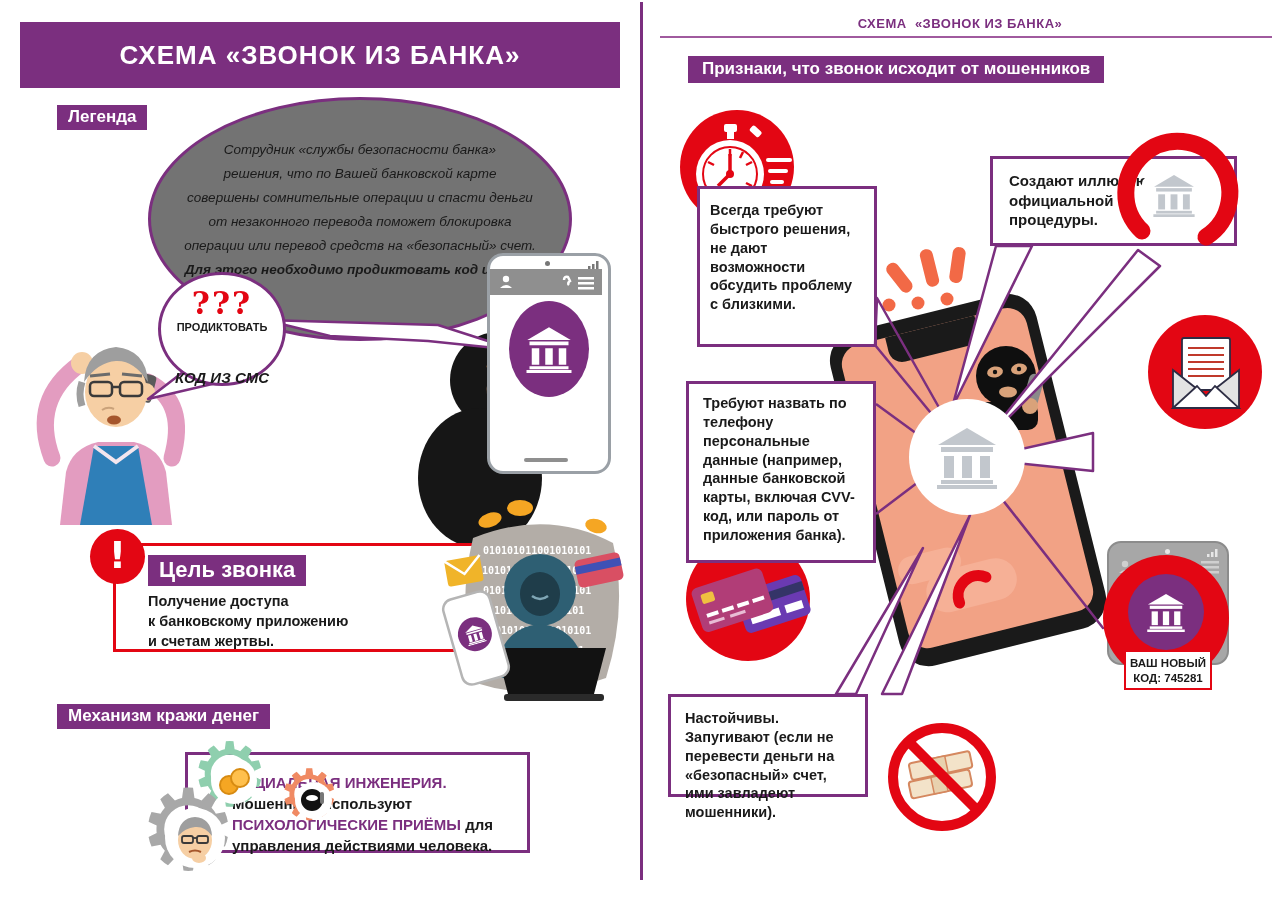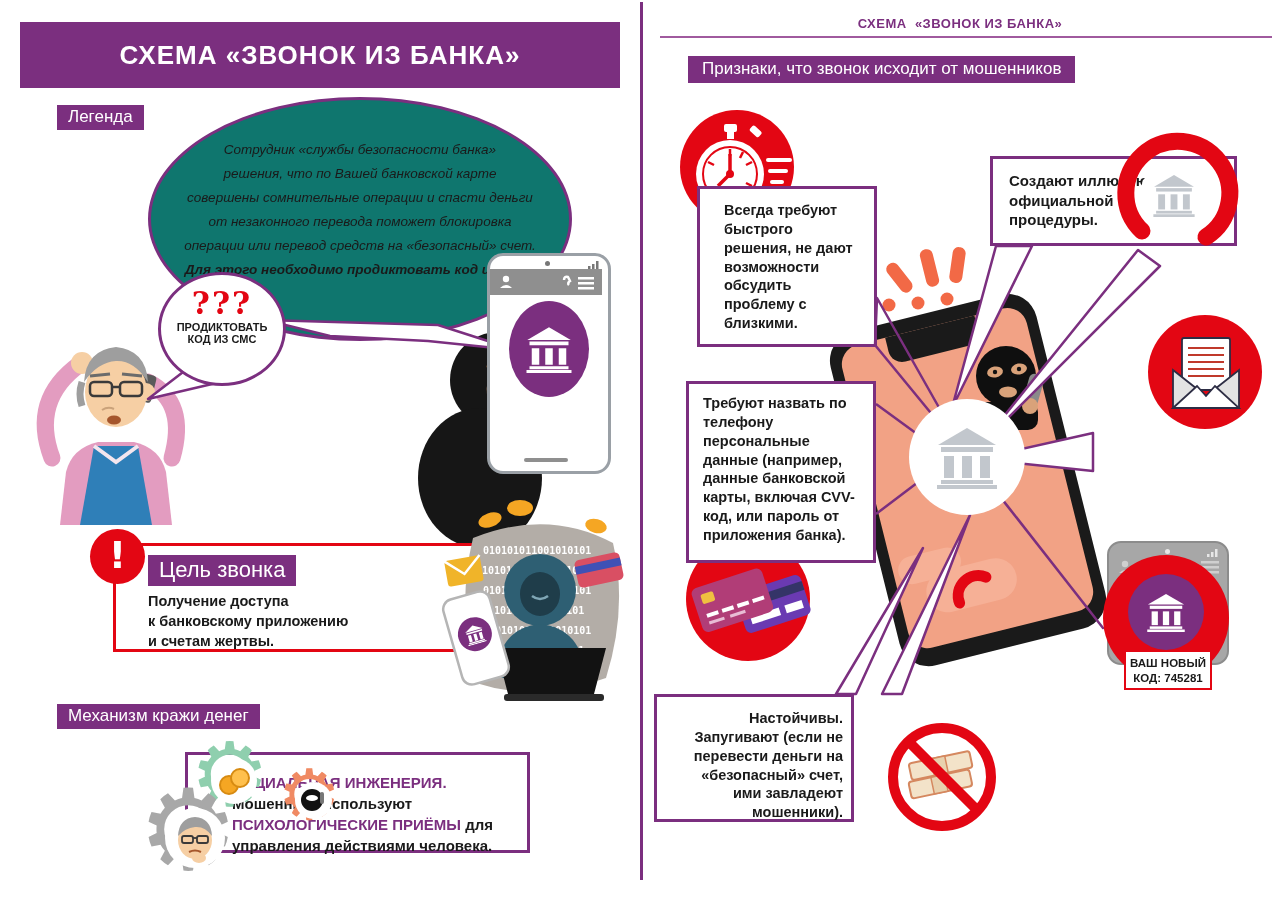--- a/index.html
+++ b/index.html
@@ -1,19 +1,19 @@
 <!DOCTYPE html>
 <html><head>
 <meta charset="utf-8">
 <style>
   html,body{margin:0;padding:0;background:#fff;}
   #page{position:relative;width:1280px;height:905px;background:#fff;overflow:hidden;
         font-family:"Liberation Sans",sans-serif;color:#1a1a1a;}
   .abs{position:absolute;}
-  .plabel{background:#7b2f7f;color:#fff;font-weight:normal;display:inline-block;padding:2px 11px 3px;}
+  .plabel{background:#7b2f7f;color:#fff;font-weight:bold;display:inline-block;padding:2px 11px 3px;}
   .pbox{border:3px solid #7b2f7f;background:#fff;box-sizing:border-box;}
   .signtext{font-weight:bold;font-size:14.5px;line-height:1.3;color:#1a1a1a;}
   .gear{line-height:1;font-family:"DejaVu Sans",sans-serif;}
   .whitecircle{background:#fff;border-radius:50%;}
   .bankwrap svg{display:block;}
   svg{overflow:visible;}
   .binrow{font-family:"DejaVu Sans Mono",monospace;}
 </style>
 </head>
 <body>
@@ -33,36 +33,36 @@
 </svg>
 
 <div id="page">
 
   <div class="abs" style="left:20px;top:22px;width:600px;height:66px;background:#7b2f7f;color:#fff;
               font-weight:bold;font-size:26px;letter-spacing:1px;text-align:center;line-height:66px;">СХЕМА «ЗВОНОК ИЗ БАНКА»</div>
 
   <div class="abs plabel" style="left:57px;top:105px;font-size:17px;">Легенда</div>
 
   <div class="abs" style="left:148px;top:97px;width:418px;height:238px;border:3px solid #7b2f7f;border-radius:50%;
-              background:#0f766e;font-style:italic;font-size:13.5px;text-align:center;">
+              background:#737373;font-style:italic;font-size:13.5px;text-align:center;">
     <div style="padding-top:38px;line-height:24px;">
       <div>Сотрудник «службы безопасности банка»</div>
       <div>решения, что по Вашей банковской карте</div>
       <div>совершены сомнительные операции и спасти деньги</div>
       <div>от незаконного перевода поможет блокировка</div>
       <div>операции или перевод средств на «безопасный» счет.</div>
       <div style="font-weight:bold;">Для этого необходимо продиктовать код из СМС.</div>
     </div>
   </div>
 
   <div class="abs" style="left:158px;top:272px;width:122px;height:108px;border:3px solid #7b2f7f;border-radius:50%;
               background:#fff;text-align:center;z-index:3;">
     <div style="color:#e30613;font-weight:bold;font-size:31px;letter-spacing:2px;margin-top:10px;font-family:'DejaVu Serif',serif;">???</div>
     <div style="font-size:11px;font-weight:bold;">ПРОДИКТОВАТЬ</div>
-    <div style="font-size:11px;font-weight:bold;">КОД ИЗ СМС</div>
+    <div style="font-size:15px;font-weight:bold;font-style:italic;margin-top:36px;">КОД ИЗ СМС</div>
   </div>
 
   <svg class="abs" style="left:22px;top:330px;" width="185" height="195" viewBox="0 0 185 195">
     <path d="M30,128 Q8,70 58,34" stroke="#e39cc0" stroke-width="17" fill="none" stroke-linecap="round"></path>
     <circle cx="60" cy="33" r="11" fill="#f6cfa4"></circle>
     <path d="M150,128 Q166,72 126,52" stroke="#e39cc0" stroke-width="17" fill="none" stroke-linecap="round"></path>
     <rect x="116" y="44" width="16" height="28" rx="4" fill="#5a5a5a" transform="rotate(14 124 58)"></rect>
     <circle cx="124" cy="62" r="9" fill="#f6cfa4"></circle>
     <path d="M38,195 L44,142 Q50,118 76,112 L112,112 Q138,118 144,142 L150,195 Z" fill="#e39cc0"></path>
     <polygon points="72,116 116,116 130,195 58,195" fill="#2f7fb8"></polygon>
@@ -281,29 +281,29 @@
     <ellipse cx="25" cy="28" rx="8" ry="5.5" fill="#d9a27a" transform="rotate(-10 25 28)"></ellipse>
     <ellipse cx="49" cy="25" rx="8" ry="5.5" fill="#d9a27a" transform="rotate(-10 49 25)"></ellipse>
     <circle cx="25" cy="28" r="2.2" fill="#111"></circle>
       <circle cx="49" cy="25" r="2.2" fill="#111"></circle>
     <ellipse cx="38" cy="48" rx="9" ry="5.5" fill="#d9a27a"></ellipse>
     <rect x="56" y="30" width="15" height="32" rx="5" fill="#8a8a8a" transform="rotate(16 63 46)"></rect>
     <circle cx="60" cy="62" r="8" fill="#d9a27a"></circle>
   </svg>
 
   <div class="abs pbox" style="left:697px;top:186px;width:180px;height:161px;">
-    <div class="signtext" style="padding:12px 12px 0 24px;">Всегда требуют быстрого решения, не дают возможности обсудить проблему с близкими.</div>
+    <div class="signtext" style="padding:12px 12px 0 10px;">Всегда требуют быстрого решения, не дают возможности обсудить проблему с близкими.</div>
   </div>
   <div class="abs pbox" style="left:990px;top:156px;width:247px;height:90px;">
     <div class="signtext" style="padding:12px 84px 0 16px;font-size:15px;">Создают иллюзию официальной процедуры.</div>
   </div>
   <div class="abs pbox" style="left:686px;top:381px;width:190px;height:182px;">
     <div class="signtext" style="padding:10px 10px 0 14px;">Требуют назвать по телефону персональные данные (например, данные банковской карты, включая CVV-код, или пароль от приложения банка).</div>
   </div>
-  <div class="abs pbox" style="left:654px;top:694px;width:200px;height:128px;text-align:right;">
+  <div class="abs pbox" style="left:668px;top:694px;width:200px;height:103px;">
     <div class="signtext" style="padding:12px 8px 0 14px;">Настойчивы. Запугивают (если не перевести деньги на «безопасный» счет, ими завладеют мошенники).</div>
   </div>
 
   <svg class="abs" style="left:1145px;top:312px;" width="120" height="120" viewBox="0 0 120 120">
     <circle cx="60" cy="60" r="57" fill="#e30613"></circle>
     <rect x="37" y="26" width="48" height="52" rx="2" fill="#fff" stroke="#2d2d44" stroke-width="1.8"></rect>
     <g stroke="#c0392b" stroke-width="2">
       <line x1="43" y1="36" x2="79" y2="36"></line>
         <line x1="43" y1="43" x2="79" y2="43"></line>
       <line x1="43" y1="50" x2="79" y2="50"></line>

